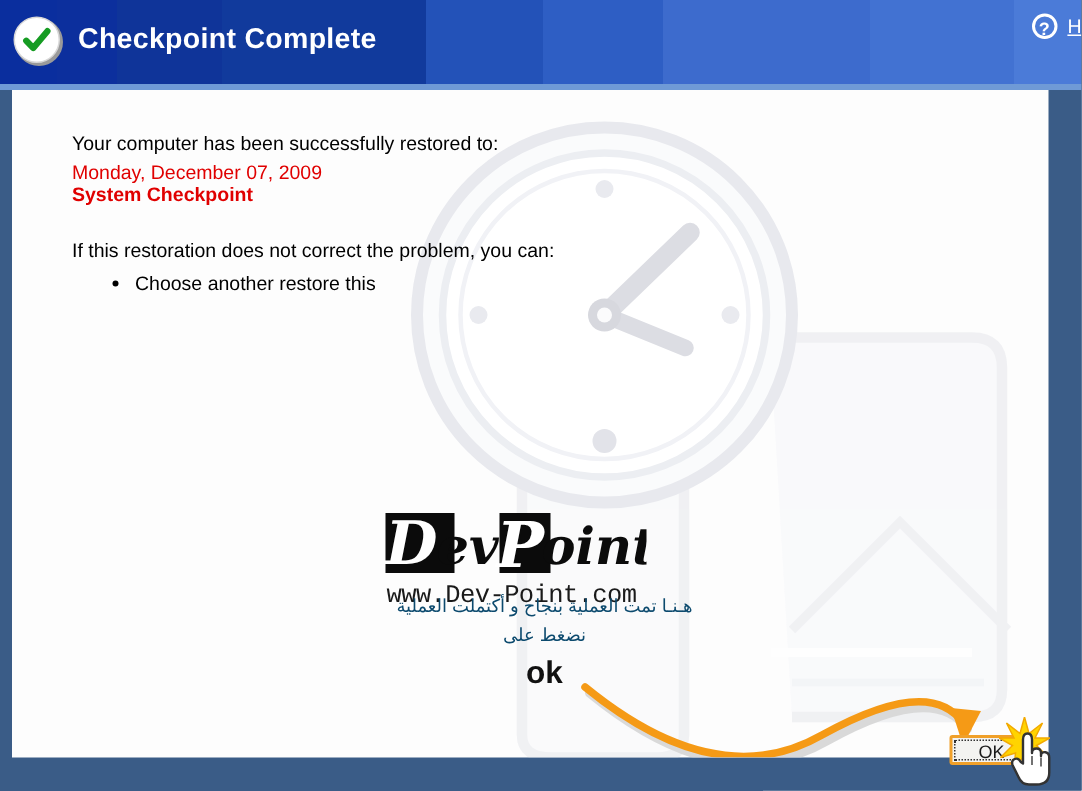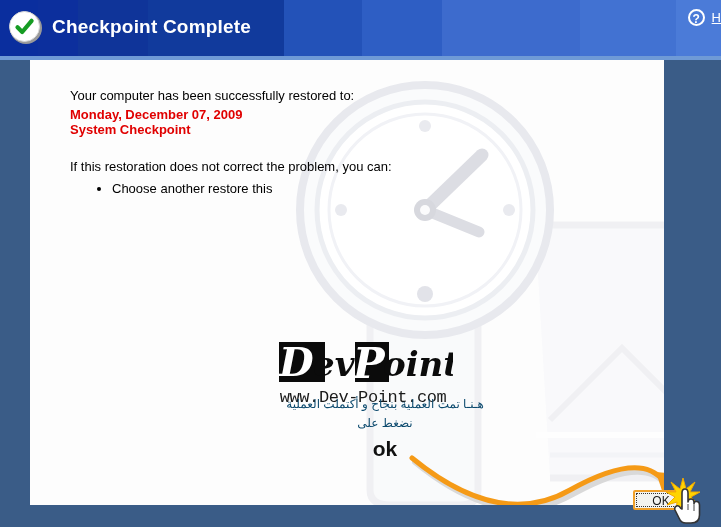--- a/index.html
+++ b/index.html
@@ -91,24 +91,23 @@
   #help-link {
     color: #ffffff;
     font-size: 13px;
     text-decoration: underline;
   }
 
   
   #content {
     position: absolute;
     left: 8px; top: 60px;
-    width: 634px; height: 445px;
+    width: 691px; height: 445px;
     background: #fdfdfd;
     overflow: hidden;
-    margin-left: 22px;
   }
 
   
   #bg-art {
     position: absolute;
     left: 0; top: 0;
     width: 695px; height: 445px;
     pointer-events: none;
   }
 
@@ -116,21 +115,21 @@
   #intro-line {
     position: absolute;
     left: 40px; top: 28px;
     font-size: 13px;
     color: #000000;
   }
   #restore-date {
     position: absolute;
     left: 40px; top: 47px;
     font-size: 13px;
-    font-weight: bold;
+    font-weight: normal;
     color: #e00000;
   }
   #restore-type {
     position: absolute;
     left: 40px; top: 62px;
     font-size: 13px;
     font-weight: bold;
     color: #e00000;
   }
   #advice-line {

